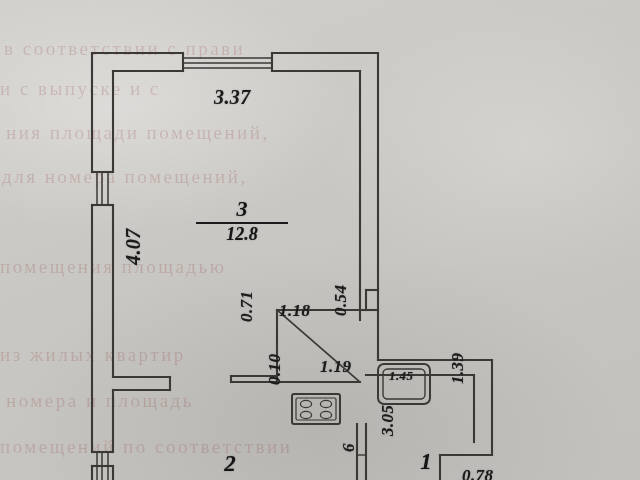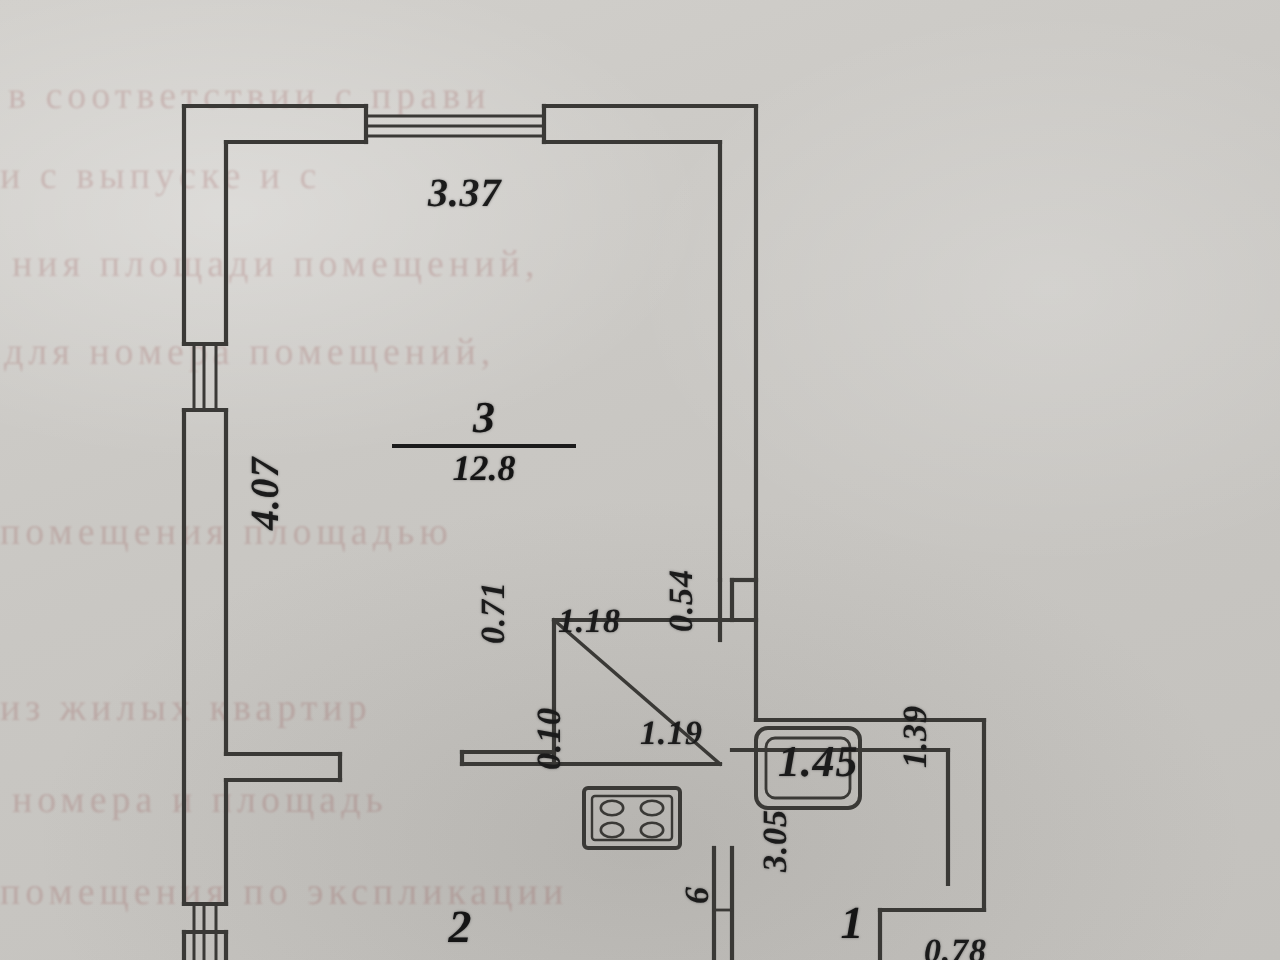--- a/index.html
+++ b/index.html
@@ -81,21 +81,21 @@
   <div id="paper-noise"></div>
 
   <div id="ghost-text">
     <div class="gline" style="left:4px;  top:38px;">в  соответствии  с  прави</div>
     <div class="gline" style="left:6px;  top:122px;">ния  площади  помещений,</div>
     <div class="gline" style="left:0px;  top:78px;">и  с  выпуске  и  с</div>
     <div class="gline" style="left:2px;  top:166px;">для  номера  помещений,</div>
     <div class="gline" style="left:0px;  top:256px;text-align:right;">помещения  площадью</div>
     <div class="gline" style="left:0px;  top:344px;">из  жилых  квартир</div>
     <div class="gline" style="left:6px;  top:390px;">номера  и  площадь</div>
-    <div class="gline" style="left:0px;  top:436px;">помещения  по  экспликации</div>
+    <div class="gline" style="left:0px;  top:436px;">помещений  по  соответствии</div>
   </div>
 
   <svg id="drawing" width="640" height="480" viewBox="0 0 640 480">
     <g fill="none" stroke="#3a3936" stroke-width="2.1" stroke-linecap="square" stroke-linejoin="miter">
 
       <path d="M 92,53 L 183,53"></path>
 
       <path d="M 272,53 L 378,53"></path>
 
       <path d="M 92,53 L 92,172"></path>
@@ -214,21 +214,21 @@
   <div class="dim" style="left:279px; top:301px;text-align:center;">1.18</div>
 
   <div class="dim rot" style="left:331px; top:316px;">0.54</div>
 
   <div class="dim rot" style="left:237px; top:322px;">0.71</div>
 
   <div class="dim rot" style="left:265px; top:385px;">0.10</div>
 
   <div class="dim" style="left:310px; top:357px;margin-left:10px;">1.19</div>
 
-  <div class="dim" style="left:389px; top:368px; font-size:22px;">1.45</div>
+  <div class="dim" style="left:389px; top:368px; font-size:13px;">1.45</div>
 
   <div class="dim rot" style="left:448px; top:384px;">1.39</div>
 
   <div class="dim rot" style="left:378px; top:436px;">3.05</div>
 
   <div class="dim rot" style="left:339px; top:452px;">6</div>
 
   <div class="dim" style="left:462px; top:466px;">0.78</div>
 
 </div>

